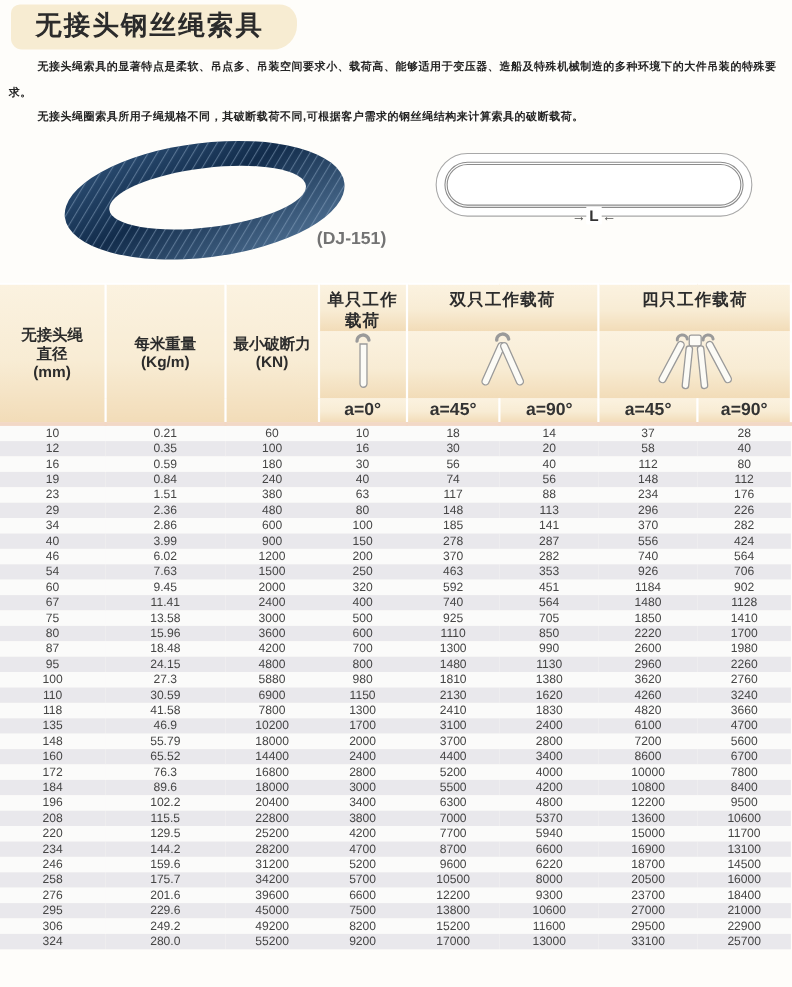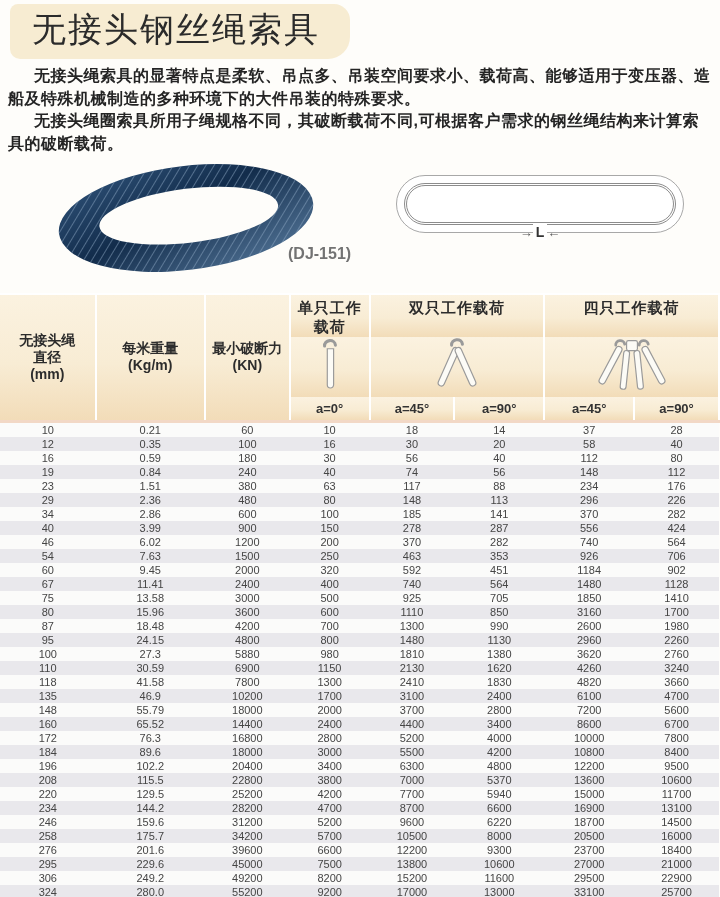--- a/index.html
+++ b/index.html
@@ -9,25 +9,25 @@
   }
   *{box-sizing:border-box;}
   html,body{margin:0;padding:0;}
   body{
     width:720px;height:897px;overflow:hidden;background:var(--page_bg);
     font-family:"Liberation Sans","DejaVu Sans",sans-serif;color:var(--text_dark);
   }
   .title-bubble{
     display:inline-block;margin:4px 0 0 10px;padding:3px 30px 6px 22px;
     background:var(--title_bg);border-radius:8px 16px 22px 10px;
-    font-size:34px;font-weight:normal;letter-spacing:2px;color:#2b2b2b;
+    font-size:24px;font-weight:bold;letter-spacing:2px;color:#2b2b2b;
   }
   .intro{margin:6px 4px 0 4px;}
   .intro p{
-    margin:0;padding:0 4px;font-size:16px;line-height:22.5px;font-weight:600;
+    margin:0;padding:0 4px;font-size:10px;line-height:22.5px;font-weight:600;
     color:#242424;text-indent:26px;letter-spacing:0.5px;
   }
   .figures{position:relative;height:122px;margin-top:4px;}
   .rope-figure{position:absolute;left:50px;top:0;width:272px;height:118px;}
   .photo-caption{position:absolute;left:288px;top:86px;font-size:16px;font-weight:600;color:#737373;}
   .sling-diagram{position:absolute;left:396px;top:16px;width:288px;height:58px;}
   .outer-oval{
     width:100%;height:100%;border:1px solid #a8a8a8;border-radius:999px;position:relative;background:#fff;
   }
   .inner-oval{
@@ -44,21 +44,21 @@
   table{width:720px;border-collapse:collapse;table-layout:fixed;margin-top:12px;}
   thead th,thead td{
     background:linear-gradient(180deg,var(--header_bg_top) 0%,#f8ecd4 55%,var(--header_bg_bottom) 100%);
     border-right:2px solid #fff;font-weight:600;color:#2c2c2c;vertical-align:middle;padding:0;margin-top:17px;
   }
   thead tr:first-child th{border-top:2px solid #fff;}
   thead{border-bottom:3px solid var(--pink_band);}
   th.v3{font-size:14px;line-height:17px;white-space:pre-line;font-weight:600;}
   th.group-title{font-size:15px;letter-spacing:1px;vertical-align:top;padding-top:4px;height:24px;font-weight:600;}
   td.icon-cell{height:56px;text-align:center;vertical-align:top;}
-  td.angle-cell{height:24px;font-size:13px;text-align:center;vertical-align:middle;font-weight:600;color:#333;}
+  td.angle-cell{height:24px;font-size:16px;text-align:center;vertical-align:middle;font-weight:600;color:#333;}
   tbody td{
     height:14px;line-height:14px;font-size:11px;text-align:center;color:var(--table_text);
     padding:0;white-space:nowrap;
   }
   tbody tr:nth-child(even){background:var(--stripe);}
   tbody tr:nth-child(odd){background:#fbfbfa;}
 </style>
 </head>
 <body>
 
@@ -296,21 +296,21 @@
           <td>1850</td>
           <td>1410</td>
         </tr>
         <tr>
           <td>80</td>
           <td>15.96</td>
           <td>3600</td>
           <td>600</td>
           <td>1110</td>
           <td>850</td>
-          <td>3160</td>
+          <td>2220</td>
           <td>1700</td>
         </tr>
         <tr>
           <td>87</td>
           <td>18.48</td>
           <td>4200</td>
           <td>700</td>
           <td>1300</td>
           <td>990</td>
           <td>2600</td>

